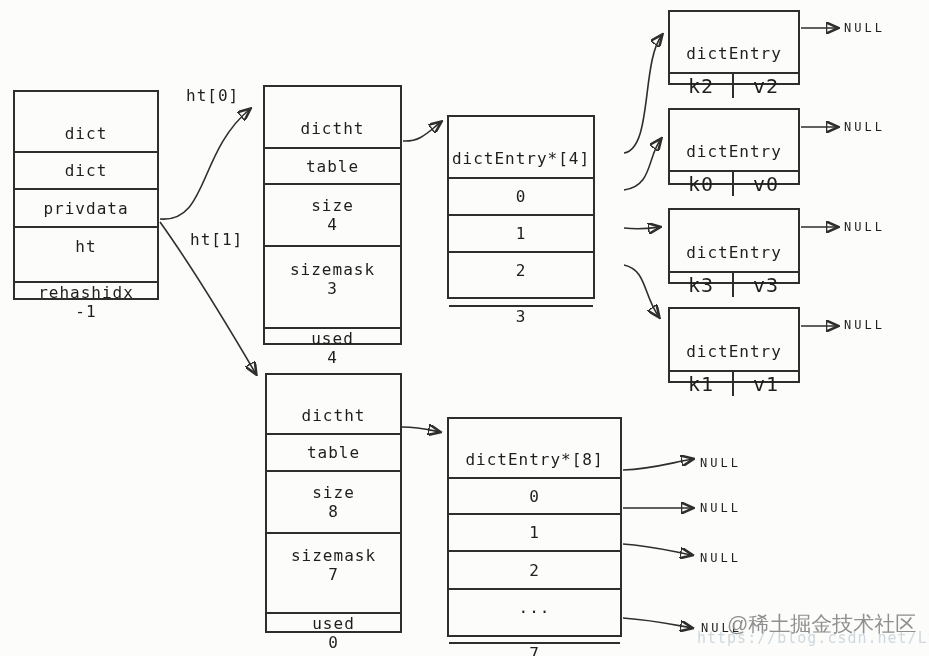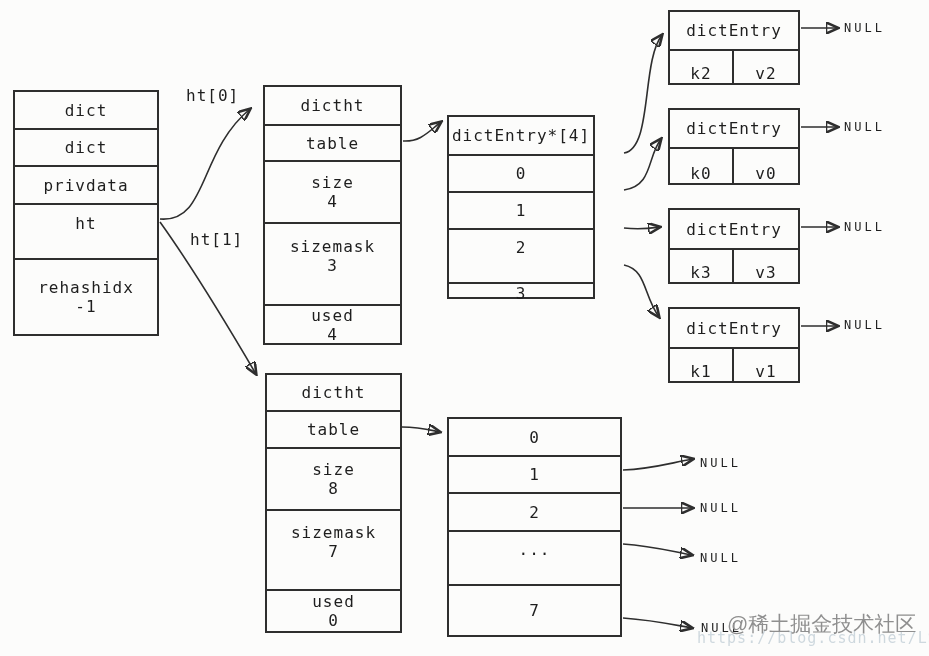--- a/index.html
+++ b/index.html
@@ -11,50 +11,50 @@
   }
   .box{
     position:absolute;border:2px solid #2e2e2e;background:#fcfcfb;
     display:flex;flex-direction:column;box-sizing:border-box;
   }
   .row{
     display:flex;flex-direction:column;align-items:center;justify-content:center;
     border-top:2px solid #2e2e2e;font-size:16px;line-height:19px;
     box-sizing:border-box;flex:0 0 auto;letter-spacing:1px;
   }
-  .row:first-child{border-top:none;}
+  .row:first-child{border-top:none;margin-top:23px;}
   .row.grow{flex:1 1 auto;margin-top:17px;}
   .kvrow{
     display:flex;flex-direction:row;align-items:stretch;flex:1 1 auto;
     border-top:2px solid #2e2e2e;box-sizing:border-box;
   }
   .kcell,.vcell{
     flex:1 1 50%;display:flex;align-items:flex-end;justify-content:center;
-    font-size:16px;letter-spacing:1px;box-sizing:border-box;
+    font-size:20px;letter-spacing:1px;box-sizing:border-box;
   }
   .kcell{border-right:2px solid #2e2e2e;}
   .lbl{position:absolute;font-size:16px;letter-spacing:1px;white-space:nowrap;}
   .null-label{position:absolute;font-size:12px;letter-spacing:3px;line-height:20px;white-space:nowrap;}
   .wm-cjk{
     position:absolute;left:727px;top:610px;font-size:21px;color:#8f8f8f;
     font-family:"Liberation Sans","DejaVu Sans",sans-serif;white-space:nowrap;
   }
   .wm-url{
     position:absolute;left:697px;top:629px;font-size:15px;color:#a9bbc7;
     opacity:0.55;letter-spacing:1px;white-space:nowrap;
   }
   svg.connectors{position:absolute;left:0;top:0;pointer-events:none;}
   svg.connectors path{stroke:#2e2e2e;stroke-width:1.6;fill:none;}
 </style>
 </head>
 <body>
 
 <div class="stage">
 
-  <div class="box" style="left:13px;top:90px;width:146px;height:246px">
+  <div class="box" style="left:13px;top:90px;width:146px;height:210px">
     <div class="row" style="height:36px">
       <span>dict</span>
     </div>
     <div class="row" style="height:37px">
       <span>dict</span>
     </div>
     <div class="row" style="height:38px">
       <span>privdata</span>
     </div>
     <div class="row" style="height:38px">
@@ -184,20 +184,23 @@
       <span>sizemask</span>
       <span>7</span>
     </div>
     <div class="row grow">
       <span>used</span>
       <span>0</span>
     </div>
   </div>
 
   <div class="box" style="left:447px;top:417px;width:175px;height:220px">
+    <div class="row" style="height:35px">
+      <span>dictEntry*[8]</span>
+    </div>
     <div class="row" style="height:36px">
       <span>0</span>
     </div>
     <div class="row" style="height:37px">
       <span>1</span>
     </div>
     <div class="row" style="height:38px">
       <span>2</span>
     </div>
     <div class="row" style="height:37px">

